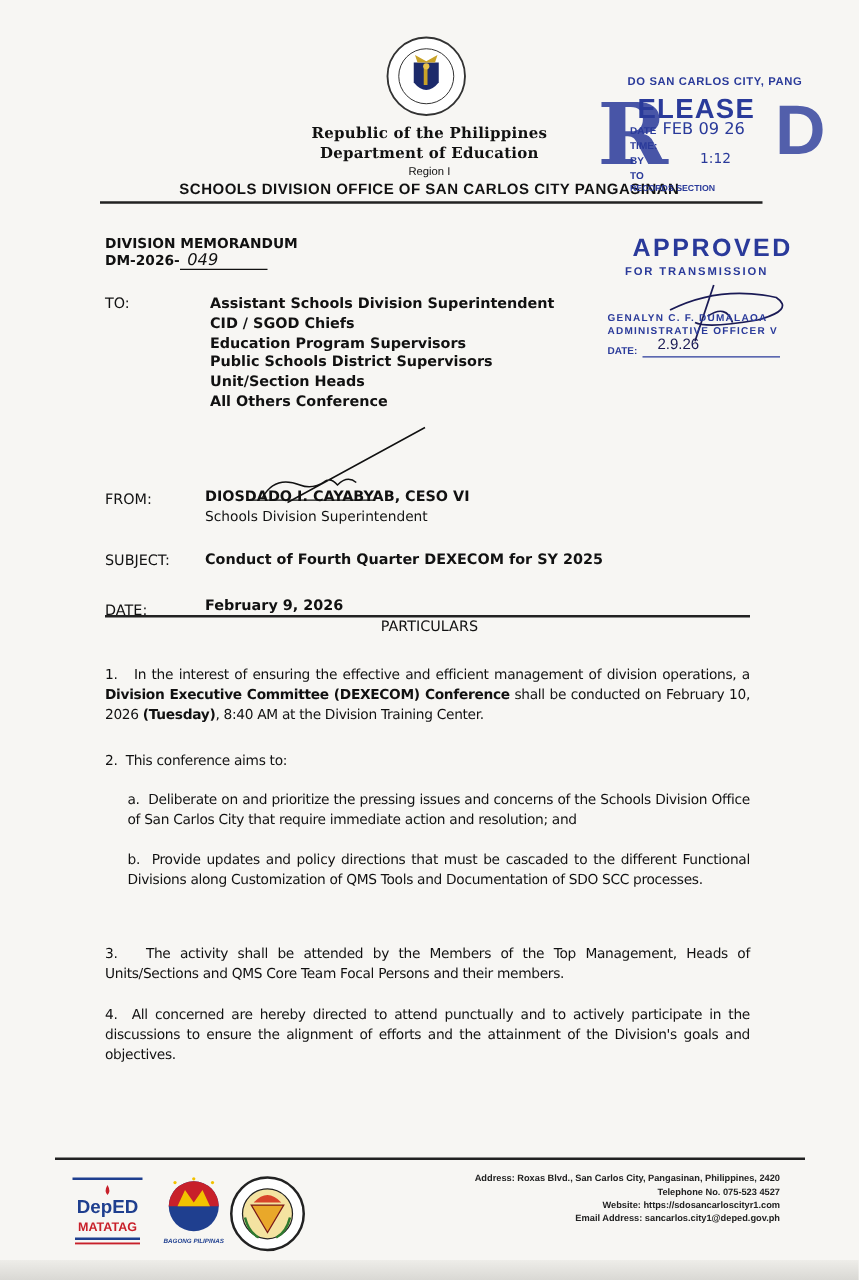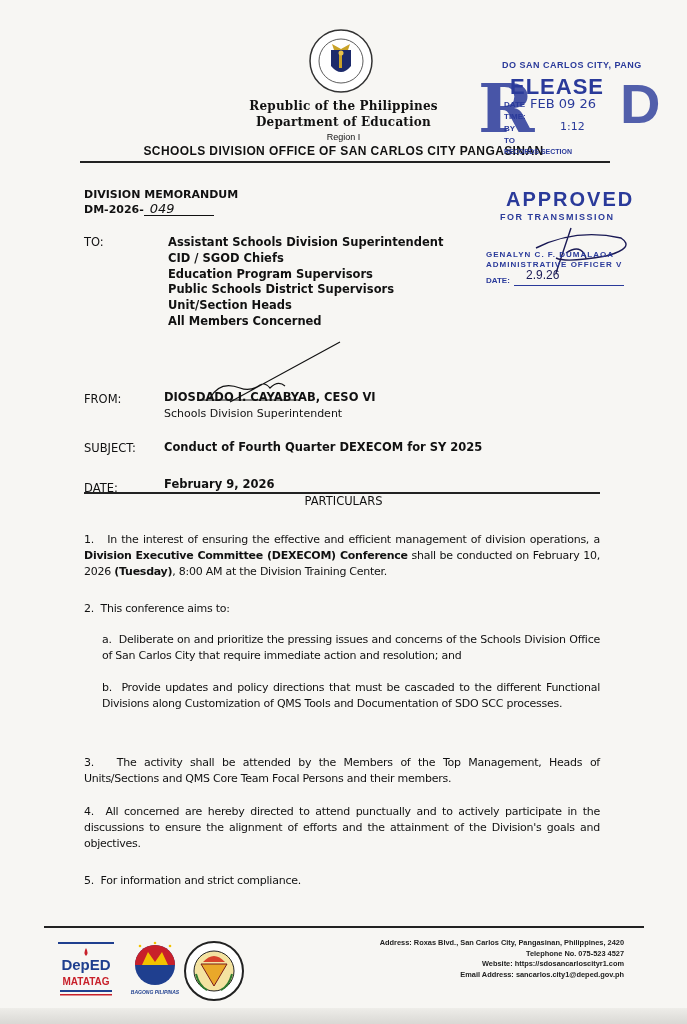--- a/index.html
+++ b/index.html
@@ -134,21 +134,21 @@
     <span>DM-2026-</span><span class="hand">049</span>
   </div>
 
   <div class="abs lbl to-label">TO:</div>
   <div class="abs to-list">
     <div>Assistant Schools Division Superintendent</div>
     <div>CID / SGOD Chiefs</div>
     <div>Education Program Supervisors</div>
     <div>Public Schools District Supervisors</div>
     <div>Unit/Section Heads</div>
-    <div>All Members Concerned</div>
+    <div>All Others Conference</div>
   </div>
 
   <svg class="abs signature" viewBox="0 0 160 70">
     <path d="M150 2 L40 62 M20 58 Q30 40 50 48 Q60 52 70 45 Q75 42 80 48 Q88 40 95 46" fill="none" stroke="#111" stroke-width="1.2"></path>
     <path d="M10 60 L110 60" stroke="#111" stroke-width="1"></path>
   </svg>
 
   <div class="abs lbl from-label">FROM:</div>
   <div class="abs from-name">DIOSDADO I. CAYABYAB, CESO VI</div>
   <div class="abs from-title">Schools Division Superintendent</div>
@@ -156,45 +156,41 @@
   <div class="abs lbl subj-label">SUBJECT:</div>
   <div class="abs subj-val">Conduct of Fourth Quarter DEXECOM for SY 2025</div>
 
   <div class="abs lbl date-label">DATE:</div>
   <div class="abs date-val">February 9, 2026</div>
   <div class="abs date-rule"></div>
   <div class="abs particulars">PARTICULARS</div>
 
   <div class="abs para p1">
     <span>1.</span>&nbsp;&nbsp;
-    <span>In the interest of ensuring the effective and efficient management of division operations, a </span><b>Division Executive Committee (DEXECOM) Conference</b><span> shall be conducted on February 10, 2026 </span><b>(Tuesday)</b><span>, 8:00 AM at the Division Training Center.</span>
+    <span>In the interest of ensuring the effective and efficient management of division operations, a </span><b>Division Executive Committee (DEXECOM) Conference</b><span> shall be conducted on February 10, 2026 </span><b>(Tuesday)</b><span>, 8:40 AM at the Division Training Center.</span>
   </div>
   <div class="abs para p2">
     <span>2.</span>&nbsp;
     <span>This conference aims to:</span>
   </div>
   <div class="abs para pa">
     <span>a.</span>&nbsp;
     <span>Deliberate on and prioritize the pressing issues and concerns of the Schools Division Office of San Carlos City that require immediate action and resolution; and</span>
   </div>
   <div class="abs para pb">
     <span>b.</span>&nbsp;
     <span>Provide updates and policy directions that must be cascaded to the different Functional Divisions along Customization of QMS Tools and Documentation of SDO SCC processes.</span>
   </div>
   <div class="abs para p3">
     <span>3.</span>&nbsp;&nbsp;
     <span>The activity shall be attended by the Members of the Top Management, Heads of Units/Sections and QMS Core Team Focal Persons and their members.</span>
   </div>
   <div class="abs para p4">
     <span>4.</span>&nbsp;
     <span>All concerned are hereby directed to attend punctually and to actively participate in the discussions to ensure the alignment of efforts and the attainment of the Division's goals and objectives.</span>
-  </div>
-  <div class="abs para p5">
-    <span>5.</span>&nbsp;
-    <span>For information and strict compliance.</span>
   </div>
 
   <div class="abs foot-rule"></div>
 
   <svg class="abs logo-deped" viewBox="0 0 60 58">
     <rect x="2" y="2" width="56" height="2" fill="#1f3f8f"></rect>
     <path d="M30 8 Q27 13 30 16 Q33 13 30 8 Z" fill="#c8202a"></path>
     <text x="30" y="30" text-anchor="middle" font-family="Liberation Sans, sans-serif" font-weight="bold" font-size="15" fill="#1f3f8f">DepED</text>
     <text x="30" y="45" text-anchor="middle" font-family="Liberation Sans, sans-serif" font-weight="bold" font-size="10" fill="#c8202a">MATATAG</text>
     <rect x="4" y="50" width="52" height="2" fill="#1f3f8f"></rect>

